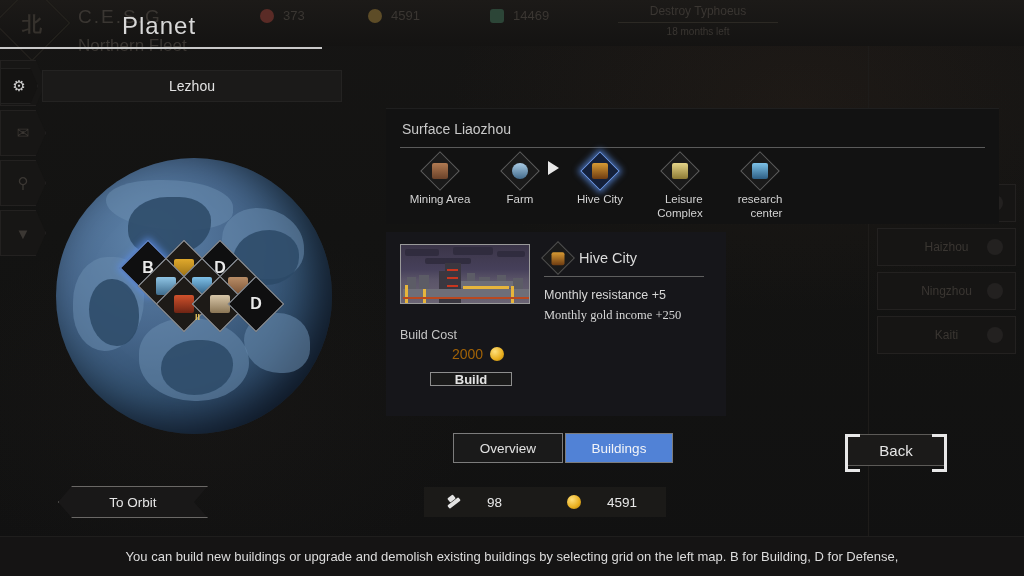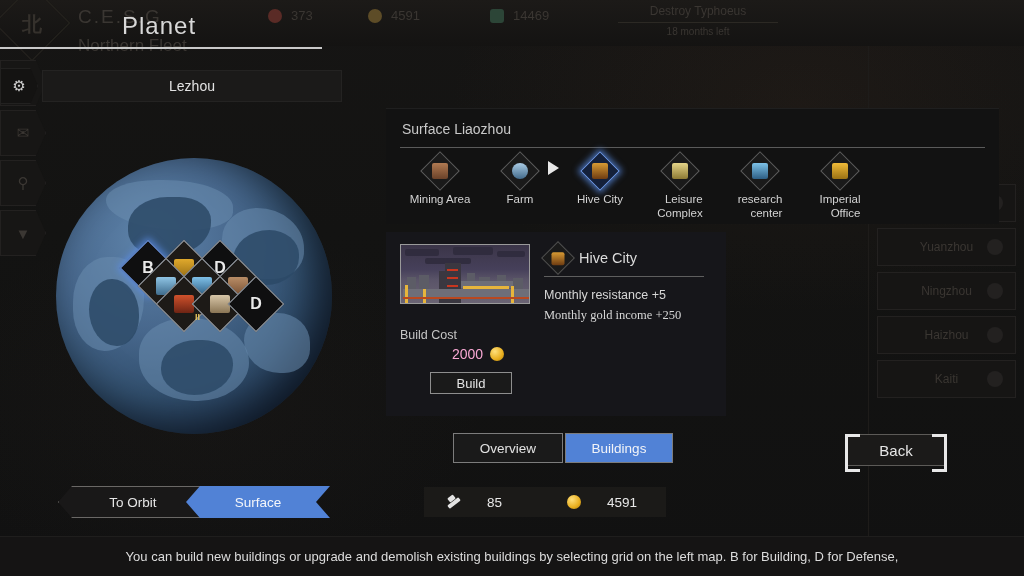--- a/index.html
+++ b/index.html
@@ -179,28 +179,28 @@
   }
   .card-h .dia2 i { transform: rotate(-45deg); width:13px;height:13px;border-radius:2px; }
   .card-h .nm { color: #dcdcdc; font-size: 14.5px; }
   .card-rule { position: absolute; left: 158px; top: 44px; width: 160px; height: 1px; background: #5e5e5e; }
   .eff { position: absolute; left: 158px; color: #d6d6d6; font-size: 12.5px; }
   .eff.e1 { top: 56px; }
   .eff.e2 { top: 76px; font-family: Liberation Serif, serif; }
 
   .bc-lbl { position: absolute; left: 14px; top: 96px; color: #c6c6c6; font-size: 12.5px; }
   .bc-val { position: absolute; left: 66px; top: 114px; display: flex; align-items: center; gap: 7px; }
-  .bc-val .n { color: #f9a8d4; font-size: 14px; }
+  .bc-val .n { color: #a16207; font-size: 14px; }
   .coin { width: 14px; height: 14px; border-radius: 50%;
           background: radial-gradient(circle at 35% 32%, #ffdf7a, #e8ae1e 60%, #a87a0d 100%); }
   .build-btn {
-    position: absolute; left: 430px; top: 372px; width: 82px; height: 22px;
+    position: absolute; left: 430px; top: 372px; width: 82px; height: 14px;
     border: 1px solid #8e8e8e; background: #1a1a1a;
     display: flex; align-items: center; justify-content: center;
-    color: #e4e4e4; font-size: 13px;
+    color: #e4e4e4; font-size: 13px; font-weight: bold;
   }
 
   
   .seg { position: absolute; top: 433px; height: 30px;
          display:flex; align-items:center; justify-content:center; font-size: 13.5px; }
   .seg.ov { left: 453px; width: 110px; background: #1a1a1a; border: 1px solid #7c7c7c; color: #e2e2e2; }
   .seg.bl { left: 565px; width: 108px; background: #5182d6; border: 1px solid #7c7c7c; color: #f2f4f8; }
 
   
   .back {
@@ -265,21 +265,21 @@
 
   <div class="bg-layer">
 
     <div class="topbar">
       <div class="emblem">
         <span class="dim">北</span>
       </div>
       <div class="bg-faction dim">C.E.S.G.</div>
       <div class="bg-fleet dim">Northern Fleet</div>
 
-      <div class="stat-grp" style="left:268px;">
+      <div class="stat-grp" style="left:260px;">
         <span class="stat-ico" style="background:#5a2b26;border-radius:50%;"></span>
         <span class="dim">373</span>
       </div>
       <div class="stat-grp" style="left:368px;">
         <span class="stat-ico" style="background:#5d4c27;border-radius:50%;"></span>
         <span class="dim">4591</span>
       </div>
       <div class="stat-grp" style="left:490px;justify-content:center;">
         <span class="stat-ico" style="background:#2c4537;"></span>
         <span class="dim">14469</span>
@@ -299,29 +299,25 @@
       <div class="side-btn">▼</div>
     </div>
 
     <div class="rightpanel">
       <div style="height:132px"></div>
       <div class="city-row">
         <span class="dim">Liaozhou</span>
         <span class="cr-ico"></span>
       </div>
       <div class="city-row">
-        <span class="dim">Yuanzhou</span>
+        <span class="dim">Haizhou</span>
         <span class="cr-ico"></span>
       </div>
       <div class="city-row">
         <span class="dim">Ningzhou</span>
-        <span class="cr-ico"></span>
-      </div>
-      <div class="city-row">
-        <span class="dim">Haizhou</span>
         <span class="cr-ico"></span>
       </div>
       <div class="city-row">
         <span class="dim">Kaiti</span>
         <span class="cr-ico"></span>
       </div>
     </div>
   </div>
 
   <div class="hdr-title">Planet</div>
@@ -424,27 +420,20 @@
           </span>
         <span class="lbl" style="white-space:pre-line;">Leisure
 Complex</span>
       </div>
       <div class="bt">
         <span class="dia">
             <i style="background:linear-gradient(180deg,#7dc2e8,#2d5e84);"></i>
           </span>
         <span class="lbl" style="white-space:pre-line;">research
 center</span>
-      </div>
-      <div class="bt">
-        <span class="dia">
-            <i style="background:linear-gradient(180deg,#f0bb38,#9b7214);"></i>
-          </span>
-        <span class="lbl" style="white-space:pre-line;">Imperial
-Office</span>
       </div>
     </div>
   </div>
 
   <div class="card">
     <div class="thumb">
       <span class="sky-cloud" style="left:4px;top:4px;width:34px;height:7px;"></span>
       <span class="sky-cloud" style="left:52px;top:2px;width:40px;height:8px;"></span>
       <span class="sky-cloud" style="left:96px;top:6px;width:28px;height:6px;"></span>
       <span class="sky-cloud" style="left:24px;top:13px;width:46px;height:6px;"></span>
@@ -487,26 +476,25 @@
   <div class="build-btn">Build</div>
 
   <div class="seg bl">Buildings</div>
   <div class="seg ov">Overview</div>
 
   <div class="back">
     <span>Back</span>
   </div>
 
   <div class="chev a">To Orbit</div>
-  <div class="chev b">Surface</div>
 
   <div class="resbar">
     <div class="half">
       <span class="pick"></span>
-      <span>85</span>
+      <span>98</span>
     </div>
     <div class="half">
       <span class="coin"></span>
       <span>4591</span>
     </div>
   </div>
 
   <div class="hintbar">
     <span>You can build new buildings or upgrade and demolish existing buildings by selecting grid on the left map. B for Building, D for Defense,</span>
   </div>

